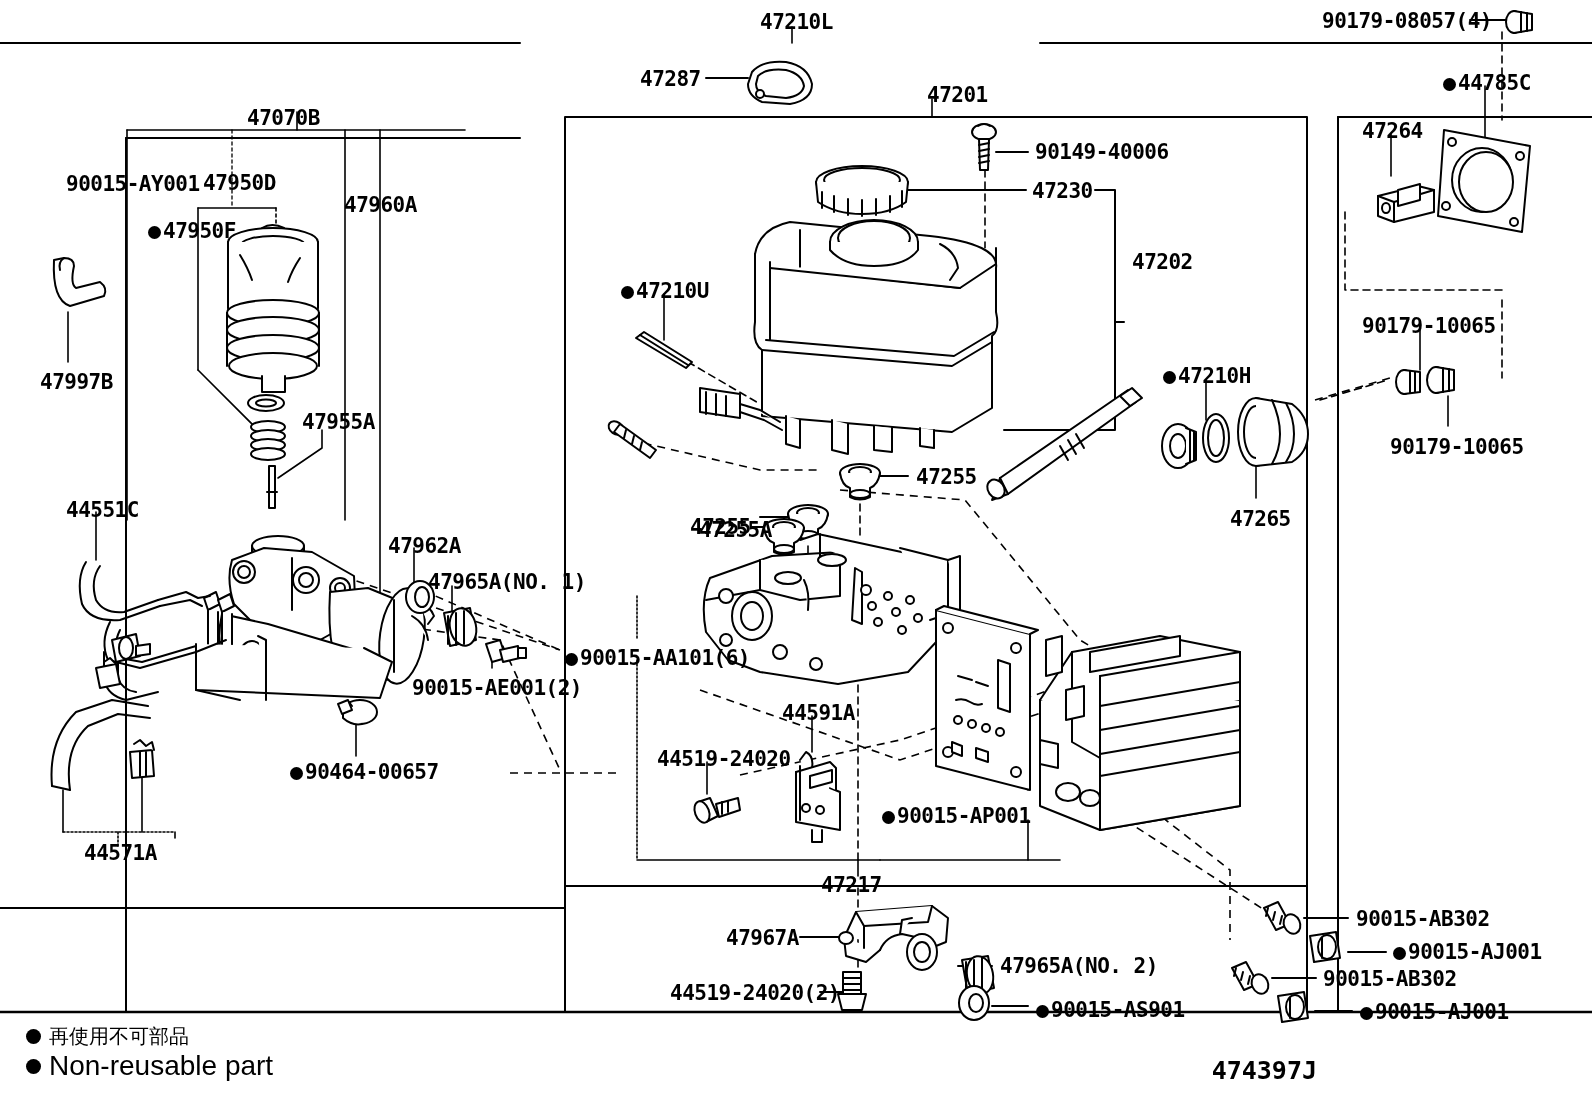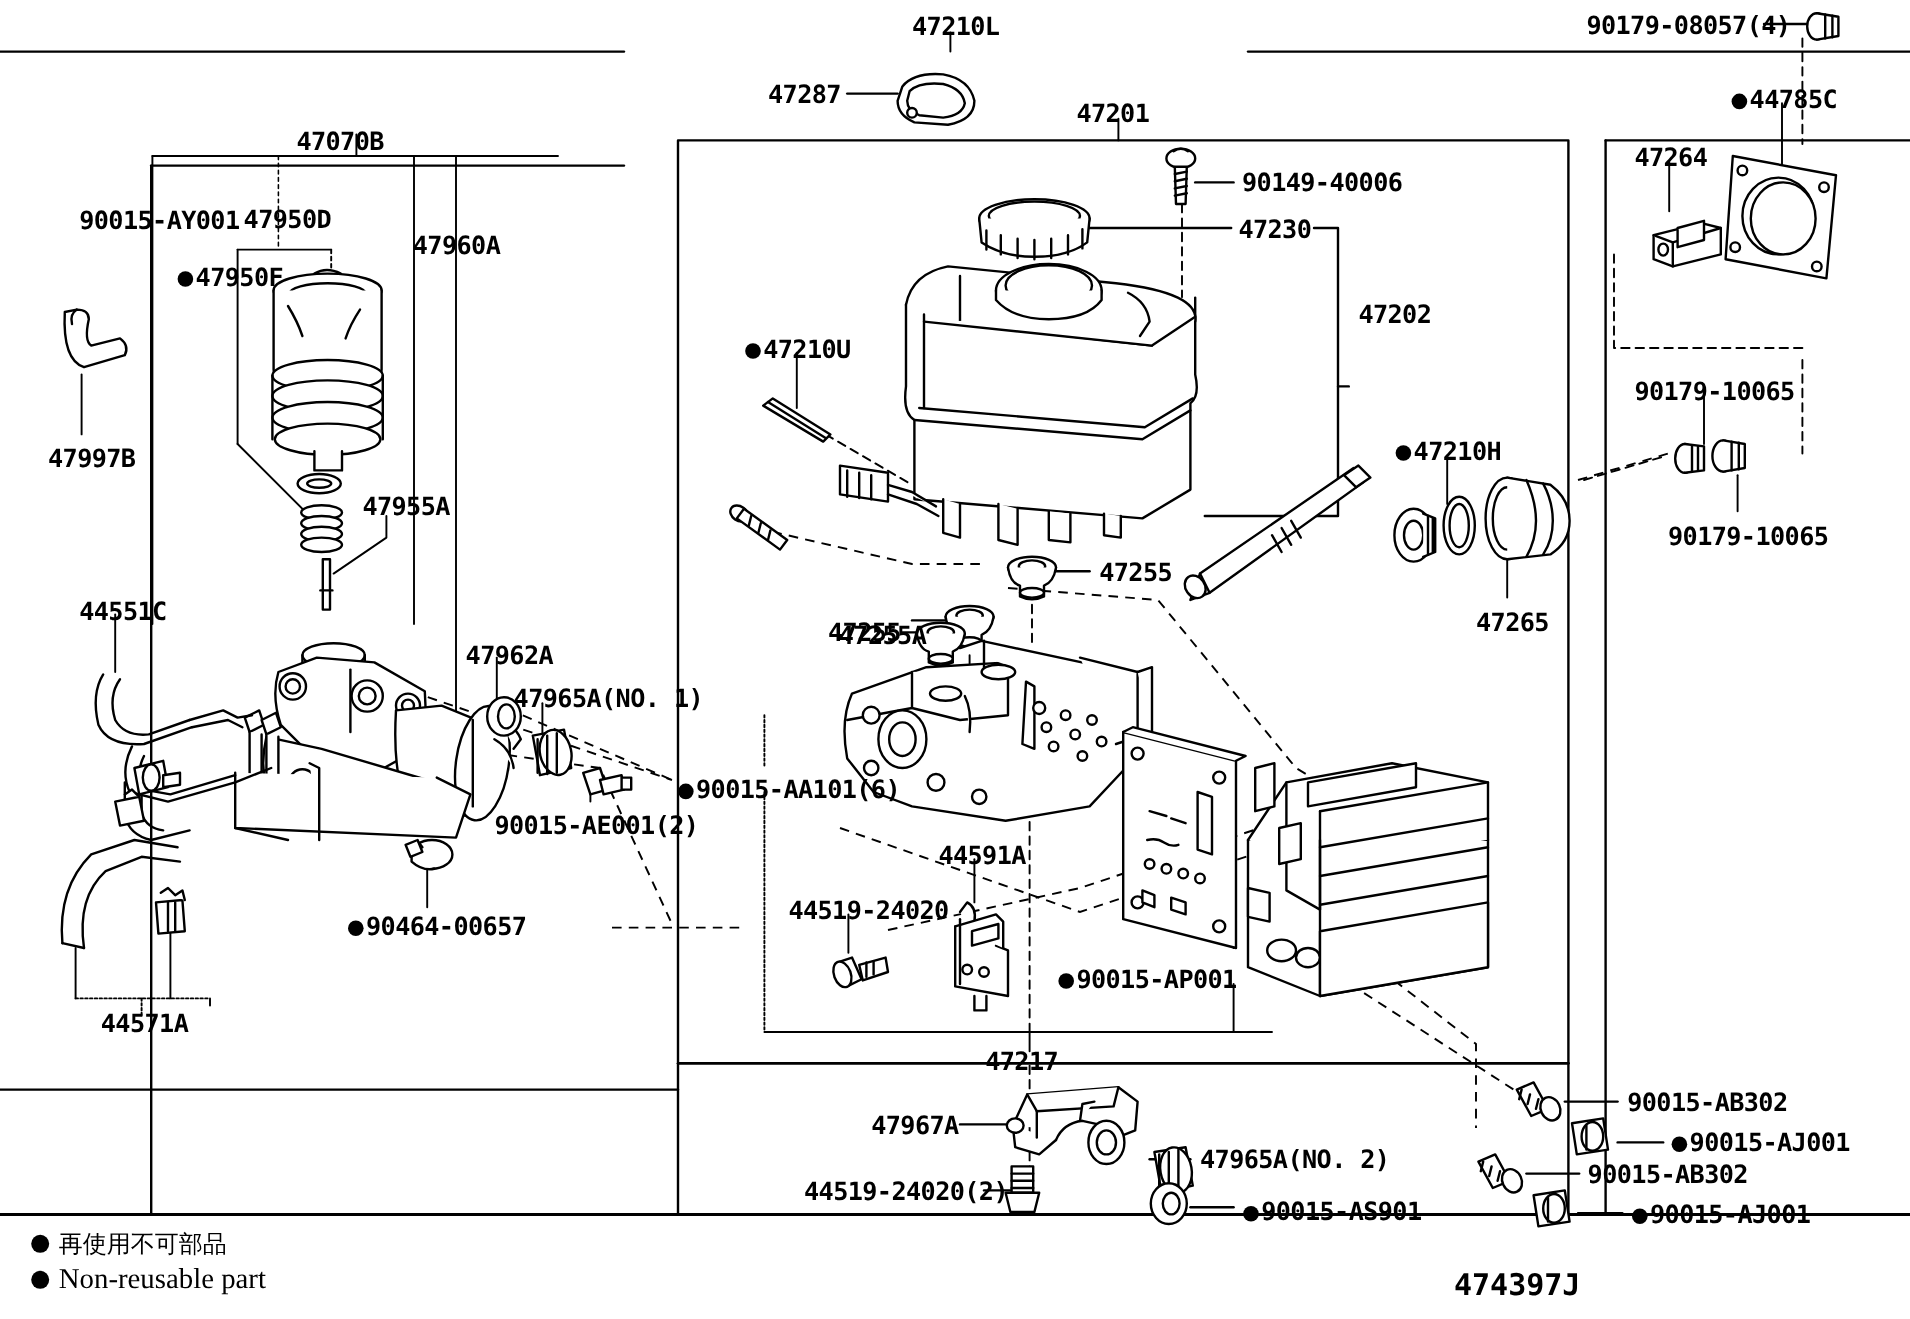--- a/index.html
+++ b/index.html
@@ -5,21 +5,21 @@
   html,body{margin:0;padding:0;background:#fff;}
   body{width:1592px;height:1099px;position:relative;overflow:hidden;
        font-family:"DejaVu Sans Mono","Liberation Mono",monospace;color:#000;}
   #stage{position:absolute;left:0;top:0;width:1345px;height:1099px;}
   svg.layer{position:absolute;left:0;top:0;width:1592px;height:1099px;overflow:visible;}
   .lbl{position:absolute;white-space:nowrap;font-family:"DejaVu Sans Mono","Liberation Mono",monospace;
        font-weight:700;font-size:21px;letter-spacing:-0.5px;line-height:1;color:#000;}
   .dot{display:inline-block;width:13px;height:13px;border-radius:50%;background:#000;
        vertical-align:-1px;margin-right:2px;}
   .legend{position:absolute;font-weight:400;}
-  .legend .ltxt{font-family:Liberation Serif, serif;font-size:24px;}
+  .legend .ltxt{font-family:Liberation Sans, sans-serif;font-size:28px;}
   .legend .jtxt{font-family:"DejaVu Sans","Liberation Sans",sans-serif;font-size:20px;}
   .legrow{display:flex;align-items:center;gap:8px;height:30px;}
   .legdot{width:15px;height:15px;border-radius:50%;background:#000;flex:none;}
   #figid{position:absolute;right:28px;bottom:14px;font-size:25px;font-weight:700;letter-spacing:0px;}
 </style>
 </head>
 <body>
 
 <div id="stage">
 
@@ -557,21 +557,21 @@
         <ellipse cx="1295" cy="1007" rx="9" ry="12"></ellipse>
         <path d="M1290 998 L1290 1018"></path>
       </g>
     </g>
   </svg>
 
   <div id="labels">
       <div class="lbl" style="left: 760px; top: 12px;"><span>47210L</span></div>
       <div class="lbl" style="left: 1322px; top: 11px;"><span>90179-08057(4)</span></div>
       <div class="lbl" style="left: 640px; top: 69px;"><span>47287</span></div>
-      <div class="lbl" style="left: 897px; top: 85px;"><span>47201</span></div>
+      <div class="lbl" style="left: 927px; top: 85px;"><span>47201</span></div>
       <div class="lbl" style="left: 1443px; top: 73px;"><span class="dot"></span><span>44785C</span></div>
       <div class="lbl" style="left: 247px; top: 108px;"><span>47070B</span></div>
       <div class="lbl" style="left: 1035px; top: 142px;"><span>90149-40006</span></div>
       <div class="lbl" style="left: 1362px; top: 121px; text-align: right;"><span>47264</span></div>
       <div class="lbl" style="left: 66px; top: 174px;"><span>90015-AY001</span></div>
       <div class="lbl" style="left: 203px; top: 173px;"><span>47950D</span></div>
       <div class="lbl" style="left: 1032px; top: 181px;"><span>47230</span></div>
       <div class="lbl" style="left: 344px; top: 195px;"><span>47960A</span></div>
       <div class="lbl" style="left: 148px; top: 221px;"><span class="dot"></span><span>47950F</span></div>
       <div class="lbl" style="left: 1132px; top: 252px;"><span>47202</span></div>

